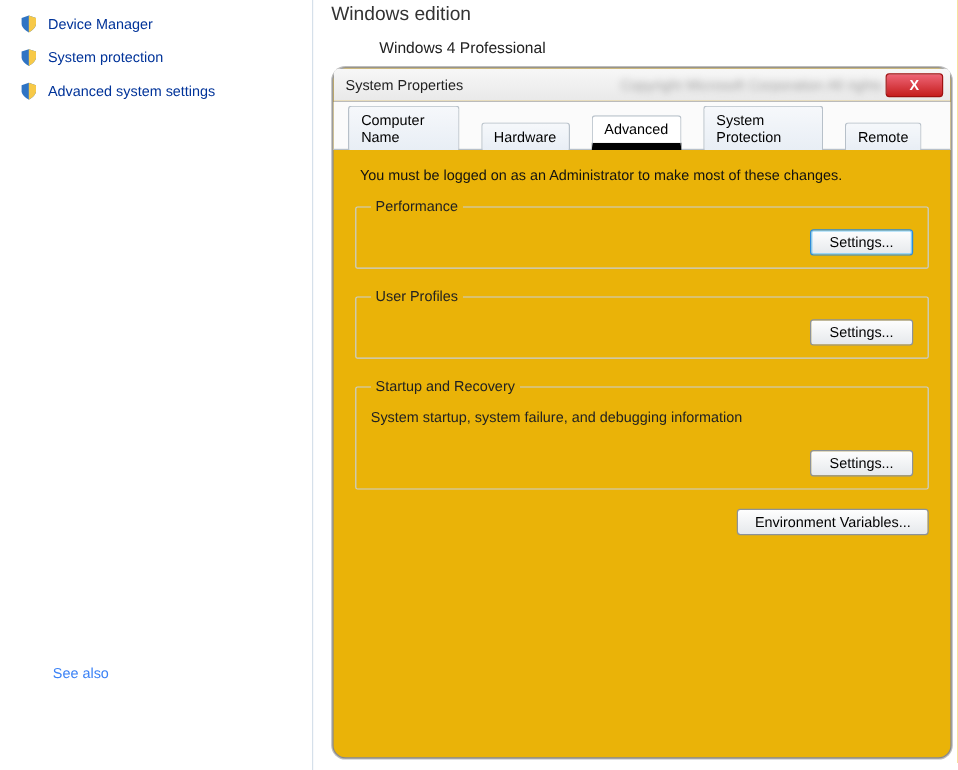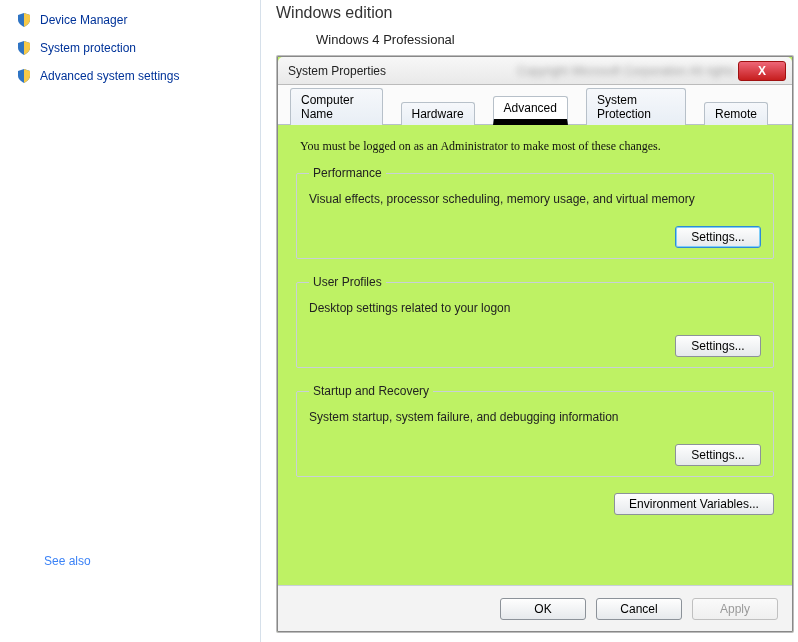--- a/index.html
+++ b/index.html
@@ -9,32 +9,32 @@
 .side-links { padding: 6px 10px; }
 .side-link { display: flex; align-items: center; padding: 6px 6px; color: #003399; cursor: pointer; }
 .side-link .shield { width: 16px; height: 16px; margin-right: 8px; flex-shrink:0; }
 .see-also { position: absolute; bottom: 12px; left: 44px; color: #3b82f6; }
 
 .bg-right { position: absolute; left: 264px; top: 0; right: 0; padding: 4px 12px; }
 .win-edition-title { font-size: 16px; color: #333; }
 .win-edition-sub { padding: 10px 0 0 40px; font-size: 13px; color: #222; }
 .divider { position: absolute; top:0; left:260px; width:1px; height:642px; background:#d6e0ea; }
 
-.dialog { position: absolute; left: 277px; top: 56px; width: 516px; height: 576px; background: #bef264; border: 1px solid #888; border-radius: 1px; box-shadow: 0 0 0 1px #bcbcbc; }
+.dialog { position: absolute; left: 277px; top: 56px; width: 516px; height: 576px; background: #eab308; border: 1px solid #888; border-radius: 11px; box-shadow: 0 0 0 1px #bcbcbc; }
 .titlebar { height: 28px; background: linear-gradient(#f7f7f7,#e9e9e9); border-bottom: 1px solid #bbb; display: flex; align-items: center; padding: 0 6px 0 10px; border-radius: 5px 5px 0 0; }
 .titlebar-title { font-weight: normal; color: #222; flex: 1; }
 .close-btn { width: 48px; height: 20px; background: linear-gradient(#e67,#c61e1e); border: 1px solid #a01010; border-radius: 3px; display: flex; align-items: center; justify-content: center; color: #fff; font-weight: bold; cursor: pointer; }
 .blur-strip { filter: blur(3px); color:#666; opacity:.6; white-space:nowrap; overflow:hidden; margin-left:8px; flex:1; }
 
 .tab-strip { display:flex; align-items:flex-end; padding: 8px 6px 0 12px; border-bottom:1px solid #b7c0c9; background:#fbfbfb; height:40px; }
 .tab { padding: 4px 10px; border:1px solid #b7c0c9; border-bottom:none; margin-right:18px; background: linear-gradient(#f6f8fb,#e8eef5); border-radius:3px 3px 0 0; cursor:pointer; position:relative; top:1px; }
 .tab.active { background:#fff; border-bottom:6px solid #000000; top:1px; }
 
 .content { padding: 14px 18px 10px 18px; }
-.intro { margin: 0 0 12px 4px; color:#111;font-family:Liberation Serif, serif; }
+.intro { margin: 0 0 12px 4px; color:#111; }
 
 fieldset.group { border:1px solid #c8d0d8; border-radius:2px; padding: 12px 12px 10px 12px; margin-bottom: 16px; }
 fieldset.group legend { padding: 0 4px; color:#222; }
 .group-desc { color:#222; margin-bottom: 20px; }
 .group-row { display:flex; justify-content:flex-end;align-items:flex-end; }
 .btn { min-width: 86px; padding: 3px 10px; background: linear-gradient(#fefefe,#e6e9ec); border:1px solid #8c9299; border-radius:3px; cursor:pointer; text-align:center; }
 .btn.highlight { border:1px solid #2e8bd8; box-shadow: 0 0 0 1px #7ecdf7 inset; }
 .btn.disabled { color:#9a9a9a; border-color:#c0c0c0; background:linear-gradient(#fafafa,#efefef); cursor:default; }
 
 .env-row { display:flex; justify-content:flex-end; margin: 13px 0 8px 0; }
@@ -101,45 +101,38 @@
     <div class="tab active">Advanced</div>
     <div class="tab">System Protection</div>
     <div class="tab">Remote</div>
   </div>
 
   <div class="content">
     <div class="intro">You must be logged on as an Administrator to make most of these changes.</div>
 
     <fieldset class="group">
       <legend>Performance</legend>
-      <div class="group-desc">Visual effects, processor scheduling, memory usage, and virtual memory</div>
       <div class="group-row">
         <div class="btn highlight">Settings...</div>
       </div>
     </fieldset>
 
     <fieldset class="group">
       <legend>User Profiles</legend>
-      <div class="group-desc">Desktop settings related to your logon</div>
       <div class="group-row">
         <div class="btn">Settings...</div>
       </div>
     </fieldset>
 
     <fieldset class="group">
       <legend>Startup and Recovery</legend>
       <div class="group-desc">System startup, system failure, and debugging information</div>
       <div class="group-row">
         <div class="btn">Settings...</div>
       </div>
     </fieldset>
 
     <div class="env-row">
       <div class="btn" style="min-width:160px">Environment Variables...</div>
     </div>
   </div>
 
-  <div class="dlg-footer">
-    <div class="btn">OK</div>
-    <div class="btn">Cancel</div>
-    <div class="btn disabled">Apply</div>
-  </div>
 </div>
 
 </body></html>

